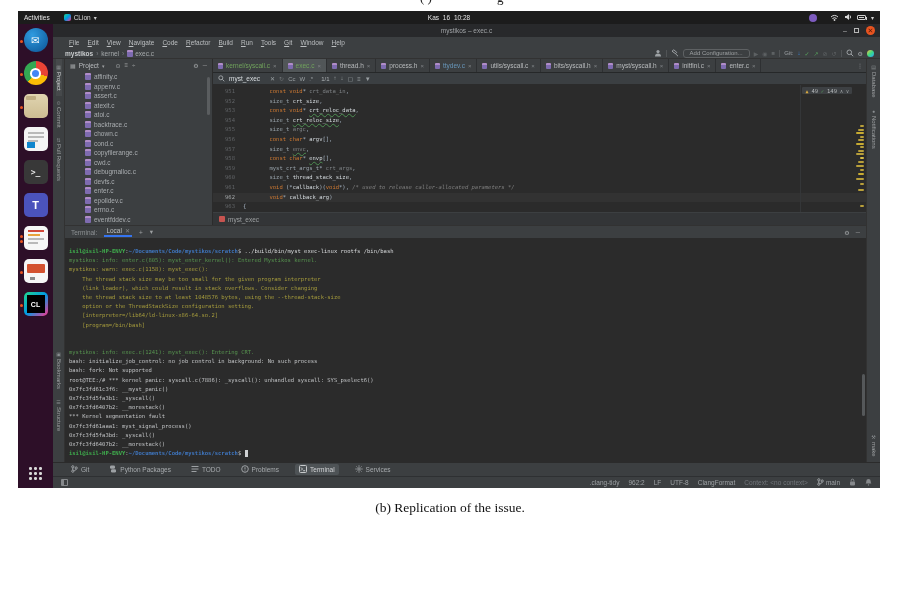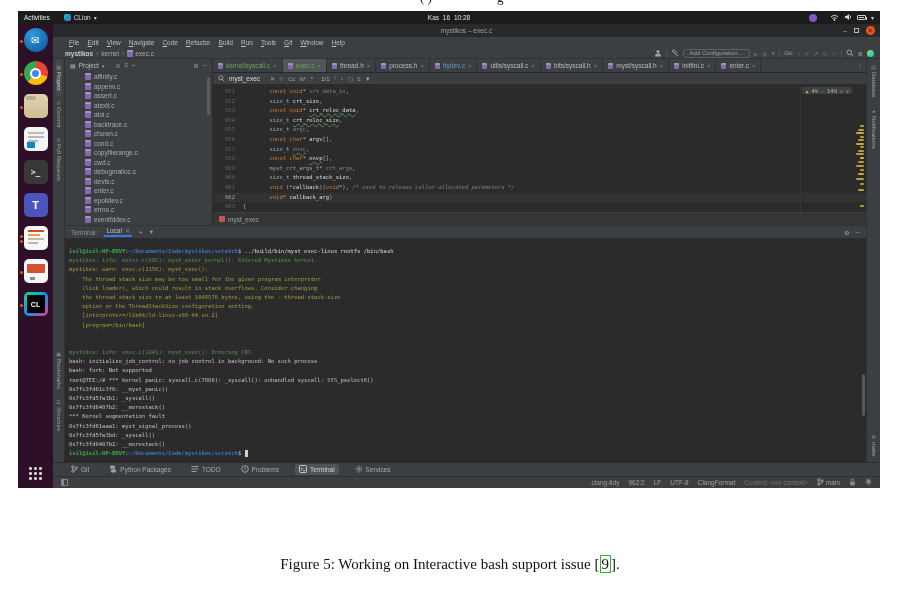--- a/index.html
+++ b/index.html
@@ -805,17 +805,15 @@
           <span><svg width="7" height="8">
                 <path d="M3.5 1a2.2 2.2 0 0 1 2.2 2.2c0 1.8.8 2.4.8 2.4H.5s.8-.6.8-2.4A2.2 2.2 0 0 1 3.5 1z" fill="#86898c"></path>
                 <circle cx="3.5" cy="6.9" r="0.7" fill="#86898c"></circle>
               </svg></span>
         </span>
       </div>
 
     </div>
   </div>
 
-  <div class="abs figcap">
-    <span>Figure 5: Working on Interactive bash support issue </span><span>[</span><span class="cite">9</span><span>]</span><span>.</span>
-  </div>
+  <div class="abs subcap">(b) Replication of the issue.</div>
 
 </div>
 
 </body></html>

